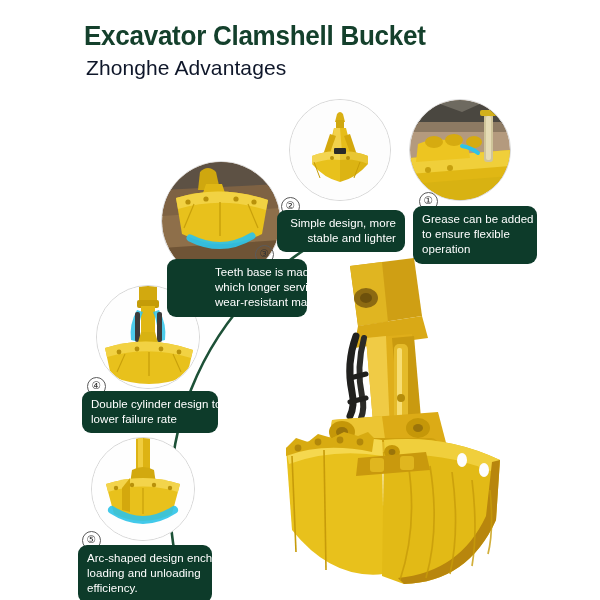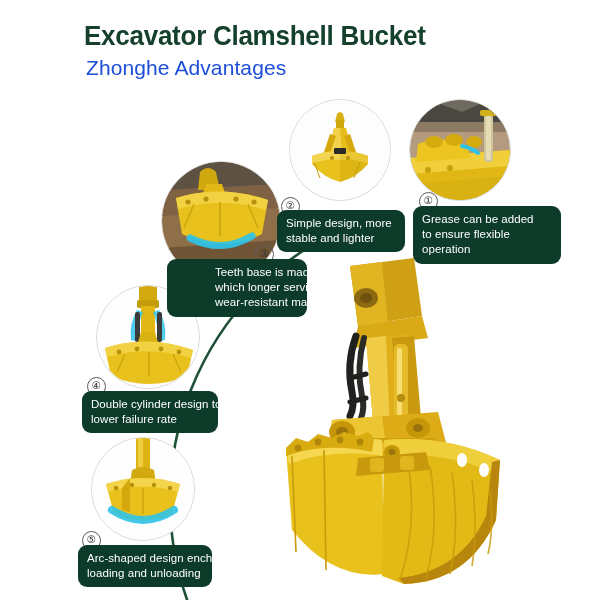--- a/index.html
+++ b/index.html
@@ -14,21 +14,21 @@
   
   .title{
     position:absolute;left:84px;top:20px;
     font-family:"Liberation Sans Narrow","Liberation Sans",sans-serif;
     font-weight:700;font-size:28px;letter-spacing:-0.3px;
     color:#14402c;white-space:nowrap;
     transform:scaleX(.93);transform-origin:left center;
   }
   .subtitle{
     position:absolute;left:86px;top:56px;
-    font-size:21px;font-weight:400;color:#1d4ed8;white-space:nowrap;
+    font-size:21px;font-weight:400;color:#0f172a;white-space:nowrap;
     letter-spacing:.1px;
   }
 
   
   .arc{position:absolute;left:0;top:0;width:600px;height:600px;pointer-events:none;}
 
   
   .photo{
     position:absolute;border-radius:50%;overflow:hidden;
     border:1px solid #d8d8d8;background:#fff;
@@ -247,28 +247,28 @@
       <ellipse cx="130" cy="200" rx="8" ry="7" fill="#c59708"></ellipse>
       <ellipse cx="130" cy="200" rx="3.4" ry="3" fill="#9a740a"></ellipse>
 
       <path d="M96 206 L164 200 L168 218 L94 224 Z" fill="#c9990d"></path>
       <rect x="108" y="206" width="14" height="14" rx="3" fill="#e0b61f"></rect>
       <rect x="138" y="204" width="14" height="14" rx="3" fill="#e0b61f"></rect>
     </svg>
   </div>
 
   <div class="numtag" style="left:419px;top:192px;">①</div>
-  <div class="callout" style="left:413px;top:206px;width:148px;">
+  <div class="callout" style="left:413px;top:206px;width:124px;">
     <span class="ln">Grease can be added</span>
     <span class="ln">to ensure flexible</span>
     <span class="ln">operation</span>
   </div>
 
   <div class="numtag" style="left:281px;top:197px;">②</div>
-  <div class="callout" style="left:277px;top:210px;width:128px;">
+  <div class="callout" style="left:277px;top:210px;width:128px;text-align:right;">
     <span class="ln">Simple design, more</span>
     <span class="ln">stable and lighter</span>
   </div>
 
   <div class="numtag" style="left:255px;top:245px;">③</div>
   <div class="callout" style="left:167px;top:259px;width:140px;padding-left:48px;">
     <span class="ln">Teeth base is made of</span>
     <span class="ln">which longer service life</span>
     <span class="ln">wear-resistant material,</span>
   </div>
@@ -276,15 +276,16 @@
   <div class="numtag" style="left:87px;top:377px;">④</div>
   <div class="callout" style="left:82px;top:391px;width:136px;">
     <span class="ln">Double cylinder design to</span>
     <span class="ln">lower failure rate</span>
   </div>
 
   <div class="numtag" style="left:82px;top:531px;">⑤</div>
   <div class="callout" style="left:78px;top:545px;width:134px;">
     <span class="ln">Arc-shaped design enchance</span>
     <span class="ln">loading and unloading</span>
+    <span class="ln">efficiency.</span>
   </div>
 
 </div>
 
 </body></html>

